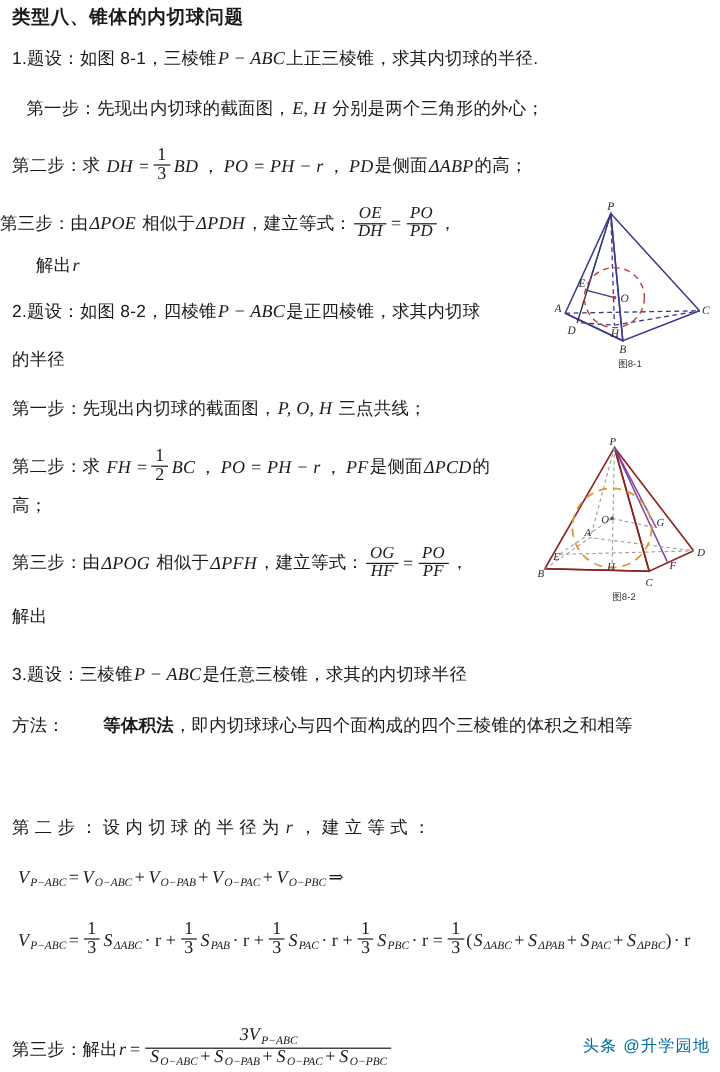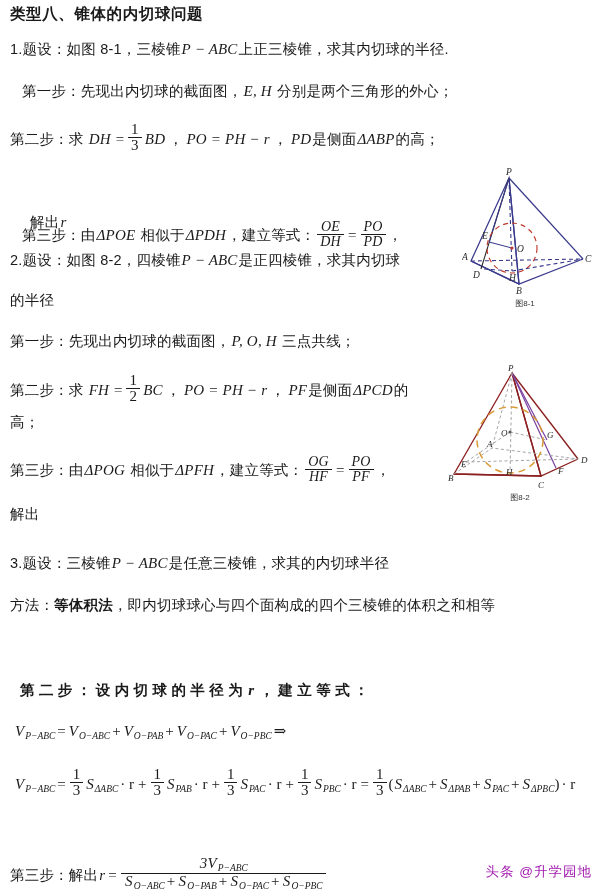--- a/index.html
+++ b/index.html
@@ -23,21 +23,21 @@
     white-space:nowrap;
     letter-spacing:0.2px;
   }
   .title{
     position:absolute;
     left:10px;top:4px;
     font-size:15.5px;
     font-weight:bold;
     letter-spacing:0.6px;
   }
-  .bold{font-weight:bold;}
+  .bold{font-weight:bold;margin-left:32px;}
 
   
   .mi{
     font-family:"Liberation Serif","DejaVu Serif",serif;
     font-style:italic;
     font-size:15px;
     padding:0 1px;
   }
   .mn{
     font-family:"Liberation Serif","DejaVu Serif",serif;
@@ -90,21 +90,21 @@
     font-family:"Liberation Sans","DejaVu Sans",sans-serif;
     text-align:center;
     width:60px;
   }
 
   
   .watermark{
     position:absolute;
     right:8px;bottom:12px;
     font-size:13.5px;
-    color:#a21caf;
+    color:#0369a1;
     letter-spacing:1px;
     font-family:"Liberation Sans","DejaVu Sans",sans-serif;
     white-space:nowrap;
   }
 </style>
 </head>
 <body>
 
 <div class="page">
 
@@ -115,21 +115,21 @@
   </div>
 
   <div class="line" style="left:22px;top:82px;">
     <span>第一步：</span><span>先现出内切球的截面图，</span><span class="mi">E, H</span>&nbsp;<span>分别是两个三角形的外心；</span>
   </div>
 
   <div class="line" style="left:10px;top:122px;">
     <span>第二步：</span><span>求</span>&nbsp;<span class="mi">DH =</span><span class="frac"><span class="num mn">1</span><span class="den mn">3</span></span><span class="mi">BD</span><span class="op">，</span><span class="mi">PO = PH − r</span><span class="op">，</span><span class="mi">PD</span><span>是侧面</span><span class="mi">ΔABP</span><span>的高；</span>
   </div>
 
-  <div class="line" style="left:22px;top:172px;margin-top:48px;">
+  <div class="line" style="left:0;top:172px;">
     <span>第三步：</span><span>由</span><span class="mi">ΔPOE</span>&nbsp;<span>相似于</span><span class="mi">ΔPDH</span><span>，建立等式：</span><span class="frac"><span class="num">OE</span><span class="den">DH</span></span><span class="op">=</span><span class="frac"><span class="num">PO</span><span class="den">PD</span></span><span>，</span>
   </div>
 
   <div class="line" style="left:10px;top:213px;margin-left:20px;">
     <span>解出</span><span class="mi">r</span>
   </div>
 
   <div class="figure" style="left:462px;top:166px;">
     <svg width="130" height="130" viewBox="0 0 130 130">
 
@@ -239,21 +239,21 @@
 
   <div class="line" style="left:10px;top:554px;">
     <span>3.题设：</span><span>三棱锥</span><span class="mi">P − ABC</span><span>是任意三棱锥，求其的内切球半径</span>
   </div>
 
   <div class="line" style="left:10px;top:596px;">
     <span>方法：</span><span class="bold">等体积法</span><span>，即内切球球心与四个面构成的四个三棱锥的体积之和相等</span>
   </div>
 
 
-  <div class="line" style="left:20px;top:681px;font-weight:bold;font-size:14.5px;text-align:right;">
+  <div class="line" style="left:10px;top:681px;font-weight:normal;font-size:14.5px;text-align:right;">
     <span>第 二 步 ： 设 内 切 球 的 半 径 为</span>&nbsp;<span class="mi">r</span>&nbsp;<span>， 建 立 等 式 ：</span>
   </div>
 
   <div class="eq" style="left:14px;top:722px;">
     <span class="mi">V</span><sub class="sb">P−ABC</sub><span class="op">=</span><span class="mi">V</span><sub class="sb">O−ABC</sub><span class="op">+</span><span class="mi">V</span><sub class="sb">O−PAB</sub><span class="op">+</span><span class="mi">V</span><sub class="sb">O−PAC</sub><span class="op">+</span><span class="mi">V</span><sub class="sb">O−PBC</sub><span class="op">⇒</span>
   </div>
 
   <div class="eq" style="left:14px;top:767px;font-size:14.5px;">
     <span class="mi">V</span><sub class="sb">P−ABC</sub><span class="op">=</span><span class="frac sm"><span class="num mn">1</span><span class="den mn">3</span></span><span class="mi">S</span><sub class="sb">ΔABC</sub><span class="op">· r</span><span class="op">+</span><span class="frac sm"><span class="num mn">1</span><span class="den mn">3</span></span><span class="mi">S</span><sub class="sb">PAB</sub><span class="op">· r</span><span class="op">+</span><span class="frac sm"><span class="num mn">1</span><span class="den mn">3</span></span><span class="mi">S</span><sub class="sb">PAC</sub><span class="op">· r</span><span class="op">+</span><span class="frac sm"><span class="num mn">1</span><span class="den mn">3</span></span><span class="mi">S</span><sub class="sb">PBC</sub><span class="op">· r</span><span class="op">=</span><span class="frac sm"><span class="num mn">1</span><span class="den mn">3</span></span><span class="mn">(</span><span class="mi">S</span><sub class="sb">ΔABC</sub><span class="op">+</span><span class="mi">S</span><sub class="sb">ΔPAB</sub><span class="op">+</span><span class="mi">S</span><sub class="sb">PAC</sub><span class="op">+</span><span class="mi">S</span><sub class="sb">ΔPBC</sub><span class="mn">)</span><span class="op">· r</span>
   </div>

